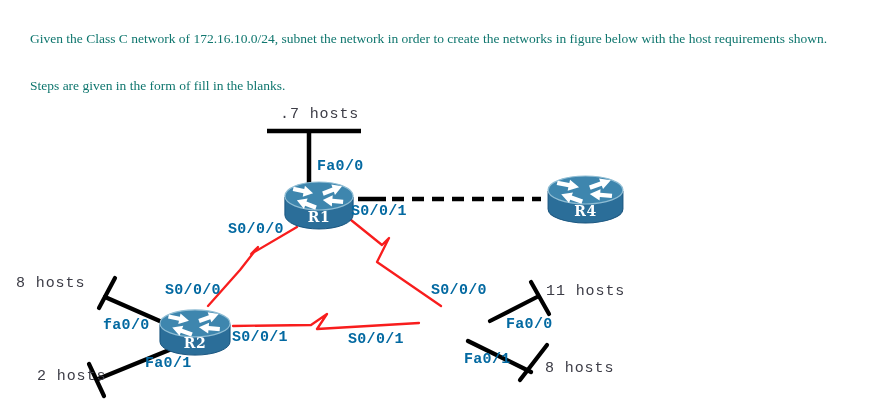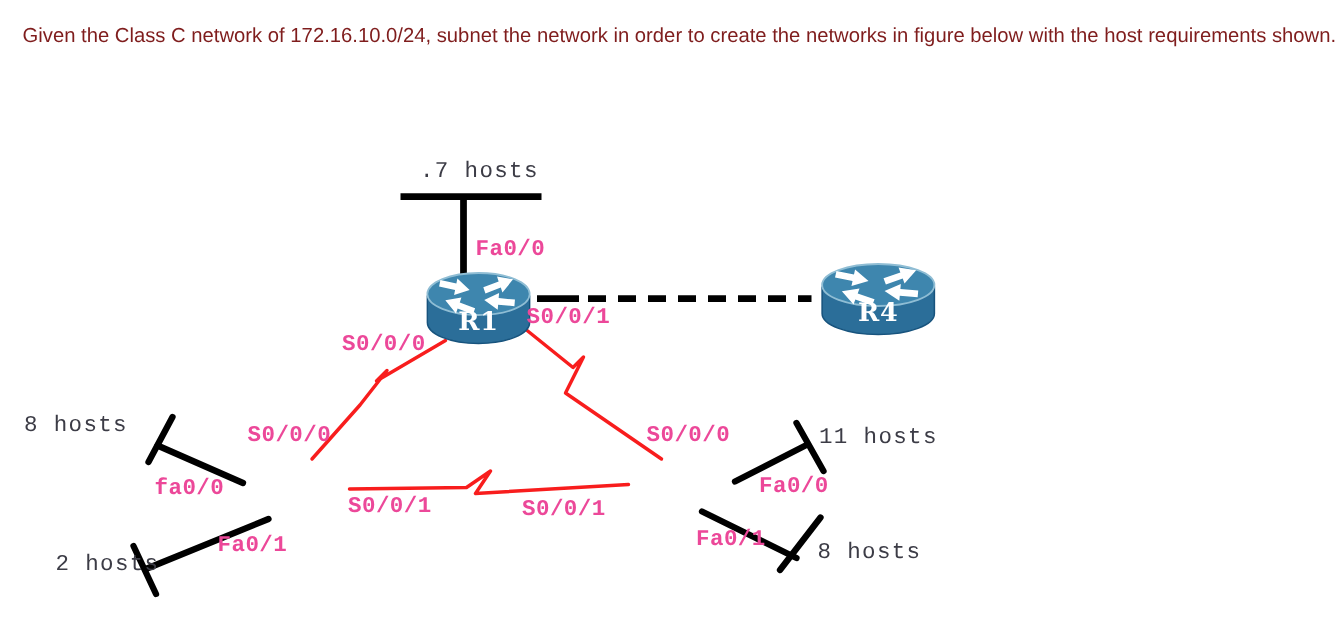--- a/index.html
+++ b/index.html
@@ -7,65 +7,67 @@
     position: relative;
     width: 893px;
     height: 414px;
     background: #ffffff;
     font-family: "Liberation Sans", sans-serif;
     overflow: hidden;
   }
   .instr {
     position: absolute;
     left: 14px;
-    margin: 1px;
+    margin: 16px;
     font-size: 13.5px;
-    color: #7f1d1d;
+    color: #0f766e;
     white-space: nowrap;
+    font-family: Liberation Serif, serif;
   }
   .diagram { position: absolute; inset: 0; }
   .links-layer { position: absolute; left: 0; top: 0; }
   .lbl {
     position: absolute;
     font-family: Liberation Mono, monospace;
     white-space: nowrap;
     line-height: 1.05;
   }
   .iface {
-    color: #ec4899;
+    color: #0369a1;
     font-weight: bold;
     font-size: 15px;
     letter-spacing: 0.3px;
   }
   .hostlbl {
     color: #3c3c46;
     font-size: 15px;
     letter-spacing: 0.9px;
   }
   .router { position: absolute; }
   .router svg { width: 100%; height: 100%; display: block; }
   .rlabel {
     position: absolute;
     left: 50%;
     transform: translateX(-50%);
     bottom: 7px;
     color: #ffffff;
     font-family: "DejaVu Serif", serif;
     font-weight: bold;
-    font-size: 17px;
+    font-size: 14px;
     letter-spacing: 0.5px;
     text-align: center;
   }
 </style>
 </head>
 <body>
 
 <div class="page">
 
   <p class="instr" style="top:15px">Given the Class C network of 172.16.10.0/24, subnet the network in order to create the networks in figure below with the host requirements shown.</p>
+  <p class="instr" style="top:62px">Steps are given in the form of fill in the blanks.</p>
 
   <div class="diagram">
 
     <svg class="links-layer" width="893" height="414" viewBox="0 0 893 414">
       <defs>
         <g id="routerShape">
           <path d="M2,17 L2,35 A36,14 0 0 0 74,35 L74,17" fill="#2b6e99" stroke="#17537d" stroke-width="1"></path>
           <ellipse cx="38" cy="16" rx="36" ry="14" fill="#3e86ae" stroke="#8fbdd4" stroke-width="1.2"></ellipse>
           <g fill="#ffffff">
             <path d="M -10.5 -2.2 L 1 -2.2 L 1 -5.6 L 11 0 L 1 5.6 L 1 2.2 L -10.5 2.2 Z" transform="translate(21,11) rotate(12)"></path>
@@ -104,20 +106,26 @@
       </g>
     </svg>
 
     <div class="router" style="left:283px; top:180px; width:72px; height:52px">
       <svg viewBox="0 0 76 52" preserveAspectRatio="none">
           <use href="#routerShape"></use>
         </svg>
       <span class="rlabel">R1</span>
     </div>
 
+    <div class="router" style="left:158px; top:308px; width:74px; height:50px">
+      <svg viewBox="0 0 76 52" preserveAspectRatio="none">
+          <use href="#routerShape"></use>
+        </svg>
+      <span class="rlabel">R2</span>
+    </div>
 
 
     <div class="router" style="left:546px; top:174px; width:79px; height:52px">
       <svg viewBox="0 0 76 52" preserveAspectRatio="none">
           <use href="#routerShape"></use>
         </svg>
       <span class="rlabel">R4</span>
     </div>
 
     <span class="lbl hostlbl" style="left:280px; top:107px">.7 hosts</span>

